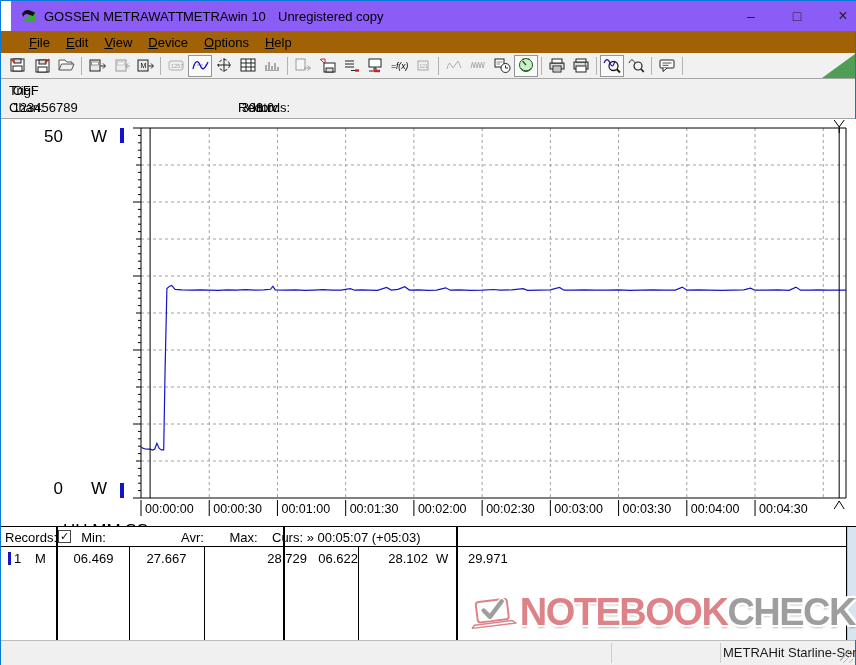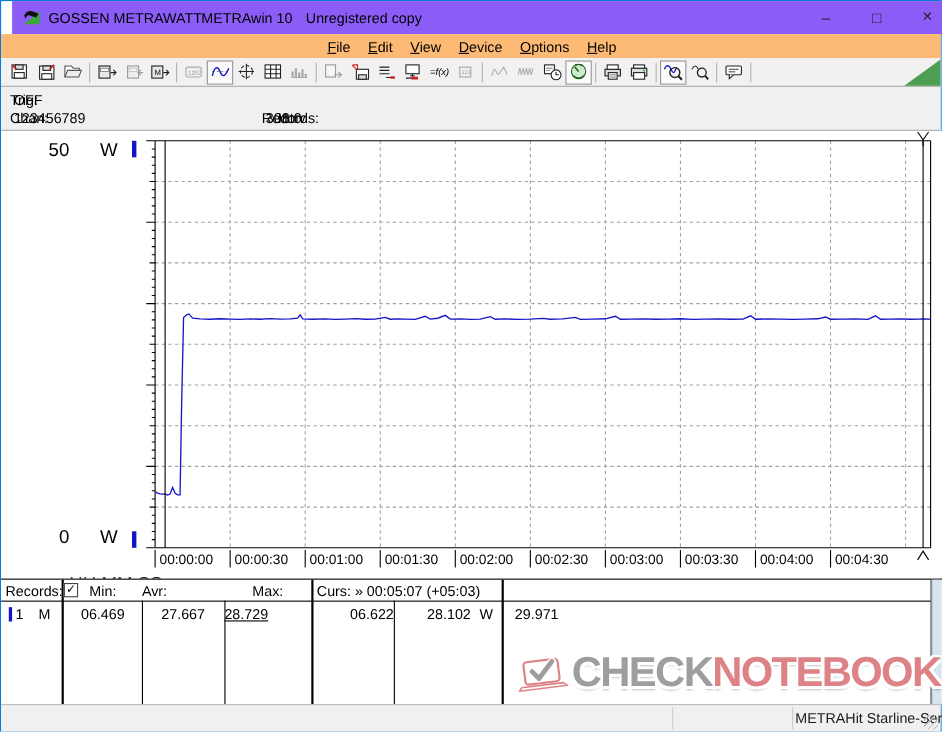--- a/index.html
+++ b/index.html
@@ -5,21 +5,21 @@
   html,body{margin:0;padding:0;}
   body{width:856px;height:665px;overflow:hidden;font-family:"Liberation Sans",sans-serif;
        -webkit-font-smoothing:antialiased;background:#fff;}
   .window{position:absolute;inset:0;width:856px;height:665px;border:1px solid #0a7ad8;box-sizing:border-box;background:#fff;}
   .abs{position:absolute;}
   
   .titlebar{position:absolute;left:10px;top:0;width:100%;height:30px;background:#8b5cf6;}
   .t-text{position:absolute;top:8px;font-size:13px;color:#000;white-space:pre;}
   .cap-btn{position:absolute;top:0;width:46px;height:30px;line-height:30px;text-align:center;font-size:14px;color:#222;}
   
-  .menubar{position:absolute;left:0;top:30px;width:100%;height:22px;background:#fdba74;display:flex;align-items:center;padding-left:2px;box-sizing:border-box;justify-content:center;}
+  .menubar{position:absolute;left:0;top:30px;width:100%;height:22px;background:#a16207;display:flex;align-items:center;padding-left:20px;box-sizing:border-box;}
   .menu-item{font-size:13px;color:#000;padding:2px 8px;}
   
   .toolbar{position:absolute;left:0;top:52px;width:100%;height:26px;background:#f1f1f1;border-bottom:1px solid #a6a6a6;box-sizing:border-box;display:flex;align-items:center;padding-left:5px;}
   .tb{width:24px;height:22px;display:flex;align-items:center;justify-content:center;border:1px solid transparent;box-sizing:border-box;flex:0 0 auto;}
   .tb.pressed{border:1px solid #949494;background:#fafafa;}
   .tb.disabled{opacity:.42;}
   .tb-sep{width:1px;height:18px;background:#b3b3b3;margin:0 3px;flex:0 0 auto;}
   .tb-corner{position:absolute;right:0;top:1px;width:0;height:0;border-bottom:24px solid #4f9e53;border-left:33px solid transparent;}
   
   .infopanel{position:absolute;left:0;top:78px;width:100%;height:40px;background:#f0f0f0;border-bottom:1px solid #a6a6a6;box-sizing:border-box;font-size:13px;color:#000;}
@@ -387,49 +387,49 @@
     <div class="vline" style="left:455px;width:2px;"></div>
     <div class="vline" style="left:128px;width:1px;top:19px;height:94px;"></div>
     <div class="vline" style="left:203px;width:1px;top:19px;height:94px;"></div>
     <div class="vline" style="left:357px;width:1px;top:19px;height:94px;"></div>
     <div class="vline" style="left:845px;width:1px;"></div>
     <div class="hline"></div>
 
     <span class="tcell" style="left:4px;">Records:</span>
     <div class="checkbox">✓</div>
     <span class="tcell" style="left:57px;width:71px;text-align:center;">Min:</span>
-    <span class="tcell" style="left:128px;width:75px;text-align:left;">Avr:</span>
+    <span class="tcell" style="left:128px;width:75px;text-align:right;">Avr:</span>
     <span class="tcell" style="left:203px;width:79px;text-align:center;">Max:</span>
-    <span class="tcell" style="left:287px;">Curs: » 00:05:07 (+05:03)</span>
+    <span class="tcell" style="left:271px;">Curs: » 00:05:07 (+05:03)</span>
 
     <div id="chColor" style="position: absolute; left: 7px; top: 25px; width: 3px; height: 13px; background: rgb(20, 20, 200);"></div>
     <span class="tcell trow" style="left:13px;">1</span>
     <span class="tcell trow" style="left:34px;">M</span>
     <span class="tcell trow" style="left:57px;width:71px;text-align:center;">06.469</span>
     <span class="tcell trow" style="left:128px;width:75px;text-align:center;">27.667</span>
-    <span class="tcell trow" style="left:203px;width:103px;text-align:left;text-decoration:underline;">28.729</span>
+    <span class="tcell trow" style="left:203px;width:103px;text-align:right;">28.729</span>
     <span class="tcell trow" style="left:284px;width:73px;text-align:right;">06.622</span>
     <span class="tcell trow" style="left:357px;width:70px;text-align:right;">28.102</span>
     <span class="tcell trow" style="left:435px;">W</span>
     <span class="tcell trow" style="left:467px;">29.971</span>
 
     <div class="scrollstrip"></div>
   </div>
 
   <div class="watermark">
     <svg width="104" height="60" viewBox="0 0 104 60">
       <g transform="rotate(-7 50 30)">
         <rect x="16" y="6" width="64" height="42" rx="6" fill="#ffffff" stroke="#dd8388" stroke-width="4"></rect>
         <path d="M8 52 L86 52 L93 58 L3 58 Z" fill="#ffffff" stroke="#dd8388" stroke-width="3" stroke-linejoin="round"></path>
       </g>
       <path d="M30 27 L43 40 L67 8" fill="none" stroke="#ffffff" stroke-width="14" stroke-linecap="round" stroke-linejoin="round"></path>
       <path d="M30 27 L43 40 L67 8" fill="none" stroke="#9e9e9e" stroke-width="9" stroke-linecap="round" stroke-linejoin="round"></path>
     </svg>
-    <span class="wm-text" id="wm2" style="color: rgb(158, 158, 158);">CHECK</span>
-      <span class="wm-text" id="wm1" style="color: rgb(221, 131, 136);">NOTEBOOK</span>
+    <span class="wm-text" id="wm1" style="color: rgb(221, 131, 136);">NOTEBOOK</span>
+      <span class="wm-text" id="wm2" style="color: rgb(158, 158, 158);">CHECK</span>
   </div>
 
   <div class="statusbar">
     <div class="sb-div" style="left:610px;"></div>
     <div class="sb-div" style="left:719px;"></div>
     <span class="sb-text">METRAHit Starline-Seri</span>
     <div class="sb-grip"></div>
   </div>
 
 </div>

